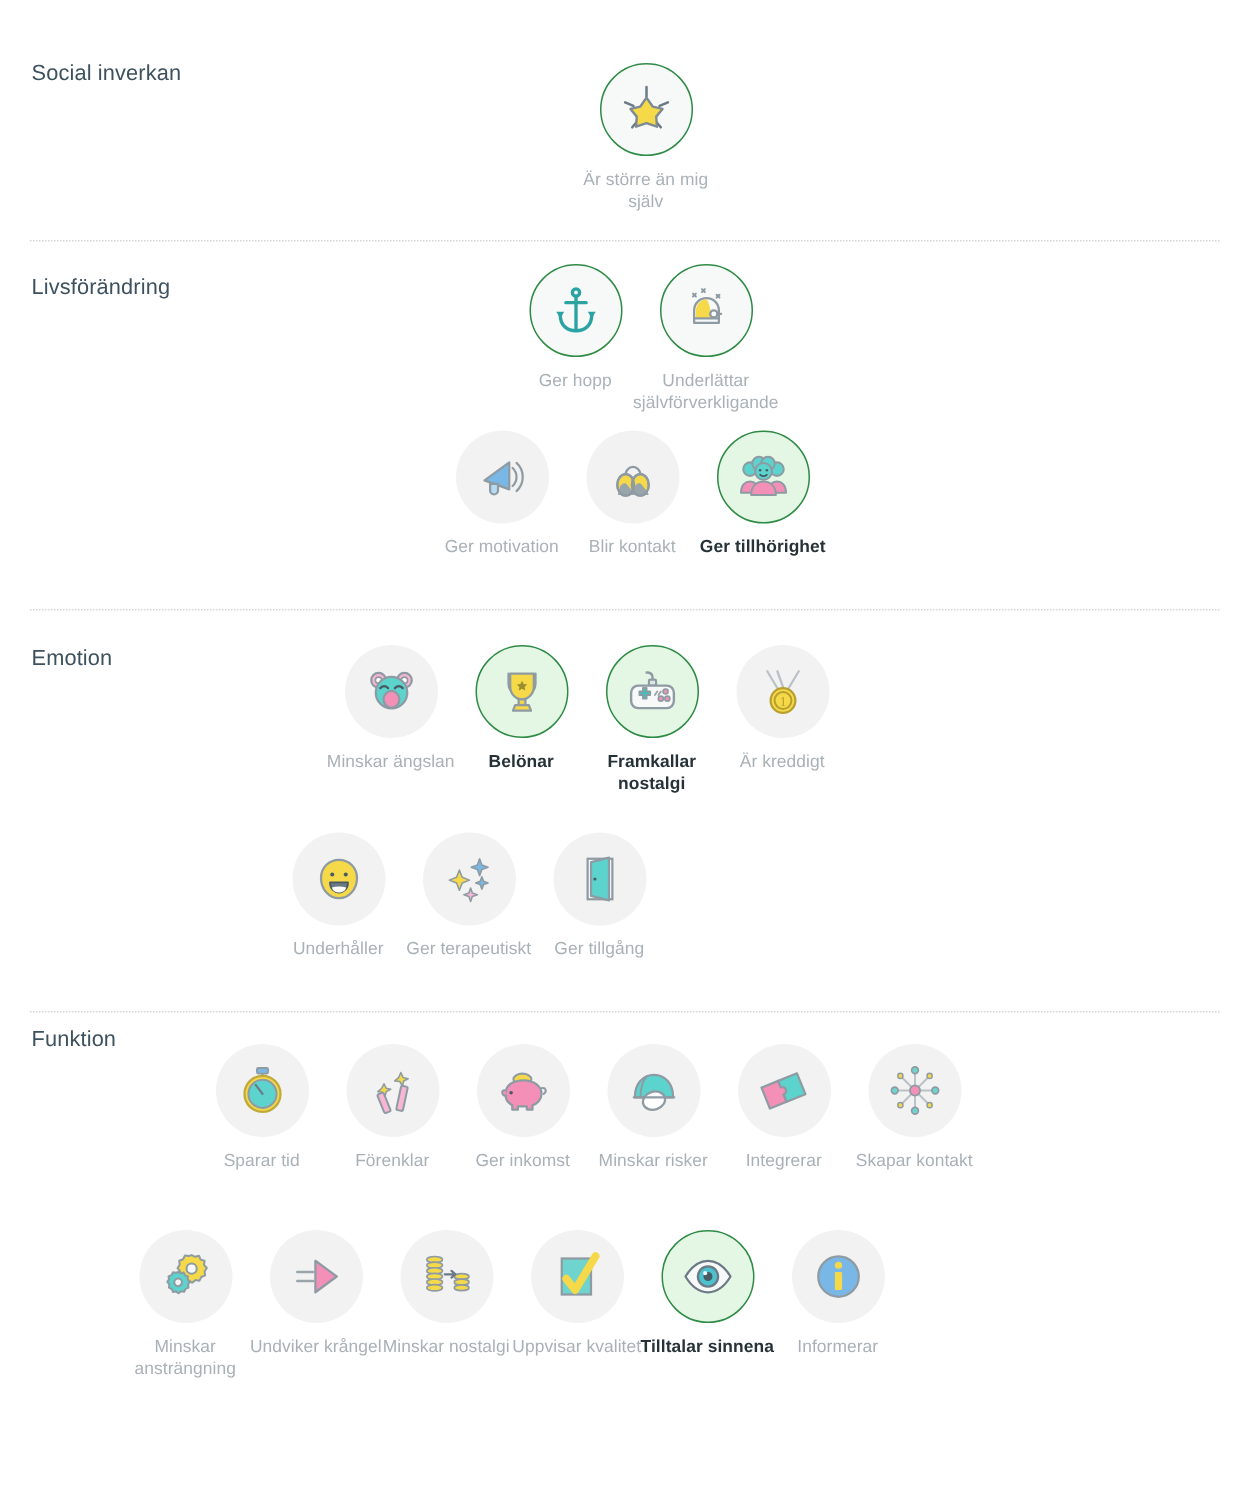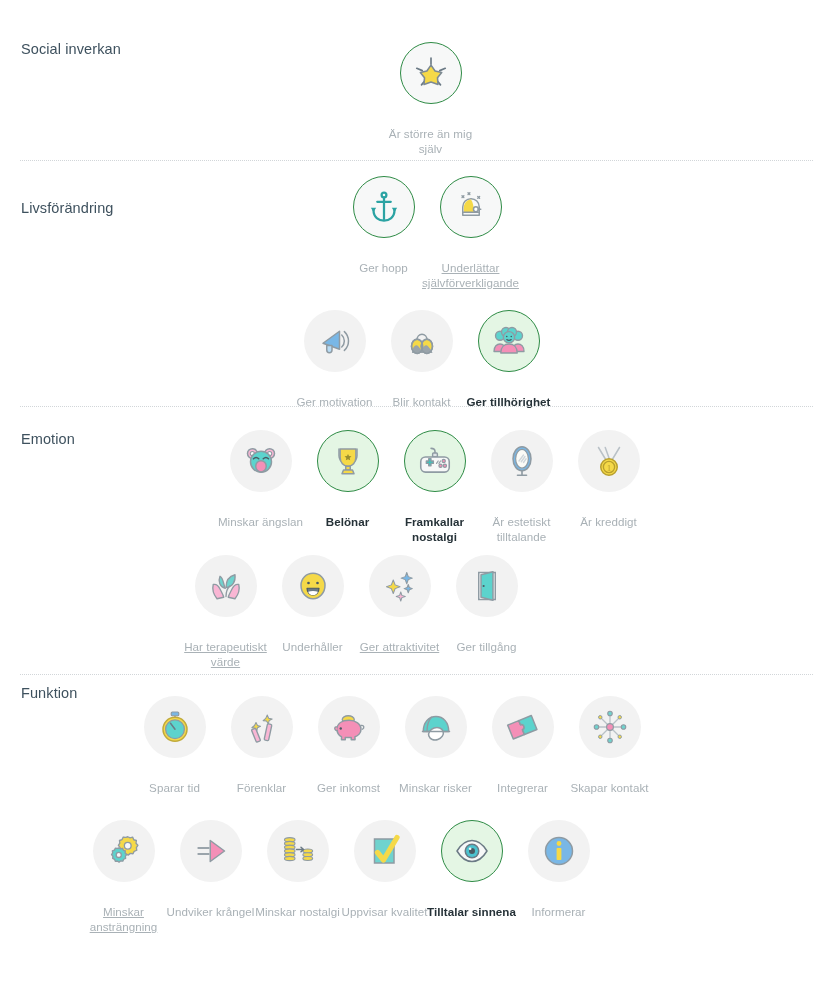--- a/index.html
+++ b/index.html
@@ -43,30 +43,30 @@
   }
   .bubble.on{
     background:#e4f6e4;
     border:1.6px solid #2e8b45;
   }
   .bubble.ring{
     background:#f7f8f8;
     border:1.6px solid #2e8b45;
   }
   .caption{
-    margin-top:22px;
+    margin-top:8px;
     font-size:11.6px;
     line-height:15px;
     text-align:center;
     color:#a9b1b6;
     width:92px;
     letter-spacing:.05px;
   }
   .caption.on{color:#263238;font-weight:700;}
-  .caption.wide{width:104px;text-decoration:underline;}
+  .caption.wide{width:104px;}
 
   svg{display:block;}
 </style>
 </head>
 <body>
 
 <div class="sheet">
 
   <div class="sec-title" style="top:41px">Social inverkan</div>
 
@@ -83,21 +83,21 @@
           </g>
           <path d="M24 14 L29.2 21.5 L37.5 23.5 L32.2 30 L32.8 38.5 L24 35.5 L15.2 38.5 L15.8 30 L10.5 23.5 L18.8 21.5 Z" fill="#f5d948" stroke="#7d8a93" stroke-width="2" stroke-linejoin="round"></path>
         </svg>
       </div>
       <div class="caption">Är större än mig själv</div>
     </div>
   </div>
 
   <div class="divider" style="top:160px"></div>
 
-  <div class="sec-title" style="top:200px">Livsförändring</div>
+  <div class="sec-title" style="top:184px">Livsförändring</div>
 
   <div class="row" style="left:340px;top:176px">
     <div class="cell">
       <div class="bubble ring">
         <svg width="36" height="36" viewBox="0 0 48 48">
           <g fill="none" stroke="#2ba3a3" stroke-width="3" stroke-linecap="round" stroke-linejoin="round">
             <circle cx="24" cy="8" r="3.2"></circle>
             <line x1="24" y1="11.5" x2="24" y2="40"></line>
             <line x1="15" y1="17" x2="33" y2="17"></line>
             <path d="M10 28 C10 38 17 42 24 42 C31 42 38 38 38 28"></path>
@@ -125,21 +125,21 @@
           <path d="M24 14 C18.5 14.5 14.5 19 14.5 24.5 L14.5 31 L28 31 C28 24 26.5 17.5 24 14 Z" fill="#f5d948"></path>
           <line x1="13" y1="31" x2="35" y2="31" stroke="#8f9ba3" stroke-width="2"></line>
           <circle cx="30.5" cy="27" r="3.2" fill="#ffffff" stroke="#8f9ba3" stroke-width="2"></circle>
           <line x1="33.7" y1="27" x2="37" y2="27" stroke="#8f9ba3" stroke-width="2" stroke-linecap="round"></line>
         </svg>
       </div>
       <div class="caption wide">Underlättar självförverkligande</div>
     </div>
   </div>
 
-  <div class="row" style="left:291px;top:310px">
+  <div class="row" style="left:291px;top:287px">
     <div class="cell">
       <div class="bubble">
         <svg width="36" height="36" viewBox="0 0 48 48">
           <path d="M8 27 L30 11 L30 35 Z" fill="#79b7e6" stroke="#8f9ba3" stroke-width="2" stroke-linejoin="round"></path>
           <path d="M13 30 L13 36 A3.5 3.5 0 0 0 20 36 L20 30 Z" fill="#b8dcf5" stroke="#8f9ba3" stroke-width="2" stroke-linejoin="round"></path>
           <g fill="none" stroke="#8f9ba3" stroke-width="2" stroke-linecap="round">
             <path d="M33 16 A11 11 0 0 1 33 32"></path>
             <path d="M36.5 11.5 A17 17 0 0 1 36.5 36.5"></path>
           </g>
         </svg>
@@ -228,65 +228,36 @@
           <g stroke="#9aa4ab" stroke-width="1.6" stroke-linecap="round">
             <line x1="26" y1="27" x2="28" y2="24"></line>
               <line x1="29" y1="27" x2="31" y2="24"></line>
           </g>
         </svg>
       </div>
       <div class="caption" style="color:#263238;font-weight:700">Framkallar nostalgi</div>
     </div>
     <div class="cell">
       <div class="bubble">
-        <ssvg></ssvg>
-        <svg width="36" height="36" viewBox="0 0 48 48">
-          <ellipse cx="24" cy="21" rx="12" ry="16" fill="#79b7e6" stroke="#8f9ba3" stroke-width="2"></ellipse>
-          <ellipse cx="24" cy="21" rx="8.5" ry="12.5" fill="#fbfbf7" stroke="#8f9ba3" stroke-width="1.6"></ellipse>
-          <g stroke="#cfd6db" stroke-width="1.8" stroke-linecap="round">
-            <line x1="20" y1="24" x2="26" y2="16"></line>
-            <line x1="23" y1="25" x2="28" y2="18"></line>
-            <line x1="26" y1="26" x2="29.5" y2="21"></line>
-          </g>
-          <line x1="24" y1="37" x2="24" y2="43" stroke="#8f9ba3" stroke-width="2.2" stroke-linecap="round"></line>
-          <line x1="18" y1="43" x2="30" y2="43" stroke="#8f9ba3" stroke-width="2.2" stroke-linecap="round"></line>
-        </svg>
-      </div>
-      <div class="caption">Är estetiskt tilltalande</div>
-    </div>
-    <div class="cell">
-      <div class="bubble">
         <svg width="36" height="36" viewBox="0 0 48 48">
           <g fill="none" stroke="#b9c1c7" stroke-width="2" stroke-linecap="round">
             <line x1="10" y1="6" x2="22" y2="26"></line>
             <line x1="38" y1="6" x2="26" y2="26"></line>
             <line x1="19" y1="6" x2="24" y2="20"></line>
           </g>
           <circle cx="24" cy="32" r="11" fill="#f5d948" stroke="#b9a02e" stroke-width="2"></circle>
           <circle cx="24" cy="32" r="7.5" fill="none" stroke="#b9a02e" stroke-width="1.8"></circle>
           <text x="24" y="37" font-family="Liberation Serif, serif" font-size="12" fill="#b9a02e" text-anchor="middle">1</text>
         </svg>
       </div>
       <div class="caption">Är kreddigt</div>
     </div>
   </div>
 
   <div class="row" style="left:182px;top:555px">
-    <div class="cell">
-      <div class="bubble">
-        <svg width="36" height="36" viewBox="0 0 48 48">
-          <path d="M24 26 C24 18 28 11 36 9 C37 18 33 25 24 26 Z" fill="#6fd3ce" stroke="#8f9ba3" stroke-width="1.8" stroke-linejoin="round"></path>
-          <path d="M23 27 C20 21 21 14 16 11 C13 18 16 25 23 27 Z" fill="#6fd3ce" stroke="#8f9ba3" stroke-width="1.8" stroke-linejoin="round"></path>
-          <path d="M24 38 C24 32 25 28 29 24" fill="none" stroke="#8f9ba3" stroke-width="1.8" stroke-linecap="round"></path>
-          <path d="M7 22 C11 21 14 24 16 28 C18 32 20 35 21 39 L12 41 C8 36 5 30 7 22 Z" fill="#f9b6d4" stroke="#8f9ba3" stroke-width="1.8" stroke-linejoin="round"></path>
-          <path d="M41 22 C37 21 34 24 32 28 C30 32 28 35 27 39 L36 41 C40 36 43 30 41 22 Z" fill="#f9b6d4" stroke="#8f9ba3" stroke-width="1.8" stroke-linejoin="round"></path>
-        </svg>
-      </div>
-      <div class="caption wide">Har terapeutiskt värde</div>
-    </div>
     <div class="cell">
       <div class="bubble">
         <svg width="36" height="36" viewBox="0 0 48 48">
           <path d="M24 7 C33 7 40 14 40 23 C40 33 33 41 24 41 C15 41 8 33 8 23 C8 14 15 7 24 7 Z" fill="#f5d948" stroke="#8f9ba3" stroke-width="2"></path>
           <circle cx="18" cy="20" r="1.8" fill="#4a5a63"></circle>
           <circle cx="30" cy="20" r="1.8" fill="#4a5a63"></circle>
           <path d="M16 27 L32 27 C32 33 28 36 24 36 C20 36 16 33 16 27 Z" fill="#6b7a85" stroke="#4a5a63" stroke-width="1.6" stroke-linejoin="round"></path>
           <path d="M17.5 31.5 Q24 30 30.5 31.5 Q29 36 24 36 Q19 36 17.5 31.5 Z" fill="#ffffff"></path>
         </svg>
       </div>
@@ -294,21 +265,21 @@
     </div>
     <div class="cell">
       <div class="bubble">
         <svg width="36" height="36" viewBox="0 0 48 48">
           <path d="M15 16 L17.5 22.5 L24 25 L17.5 27.5 L15 34 L12.5 27.5 L6 25 L12.5 22.5 Z" fill="#f5d948" stroke="#8f9ba3" stroke-width="1.4" stroke-linejoin="round"></path>
           <path d="M33 6 L35 11.5 L40.5 13.5 L35 15.5 L33 21 L31 15.5 L25.5 13.5 L31 11.5 Z" fill="#79b7e6" stroke="#8f9ba3" stroke-width="1.4" stroke-linejoin="round"></path>
           <path d="M35 22 L36.5 26 L40.5 27.5 L36.5 29 L35 33 L33.5 29 L29.5 27.5 L33.5 26 Z" fill="#79b7e6" stroke="#8f9ba3" stroke-width="1.4" stroke-linejoin="round"></path>
           <path d="M25 32 L26.5 36.5 L31 38 L26.5 39.5 L25 44 L23.5 39.5 L19 38 L23.5 36.5 Z" fill="#f9b6d4" stroke="#8f9ba3" stroke-width="1.4" stroke-linejoin="round"></path>
         </svg>
       </div>
-      <div class="caption wide">Ger attraktivitet</div>
+      <div class="caption wide">Ger terapeutiskt</div>
     </div>
     <div class="cell">
       <div class="bubble">
         <svg width="36" height="36" viewBox="0 0 48 48">
           <rect x="13" y="6" width="22" height="36" fill="#ffffff" stroke="#8f9ba3" stroke-width="2"></rect>
           <path d="M16 9 L32 5 L32 43 L16 39 Z" fill="#5cd3cd" stroke="#8f9ba3" stroke-width="2" stroke-linejoin="round"></path>
           <circle cx="19.5" cy="24" r="1.4" fill="#4a5a63"></circle>
         </svg>
       </div>
       <div class="caption">Ger tillgång</div>

